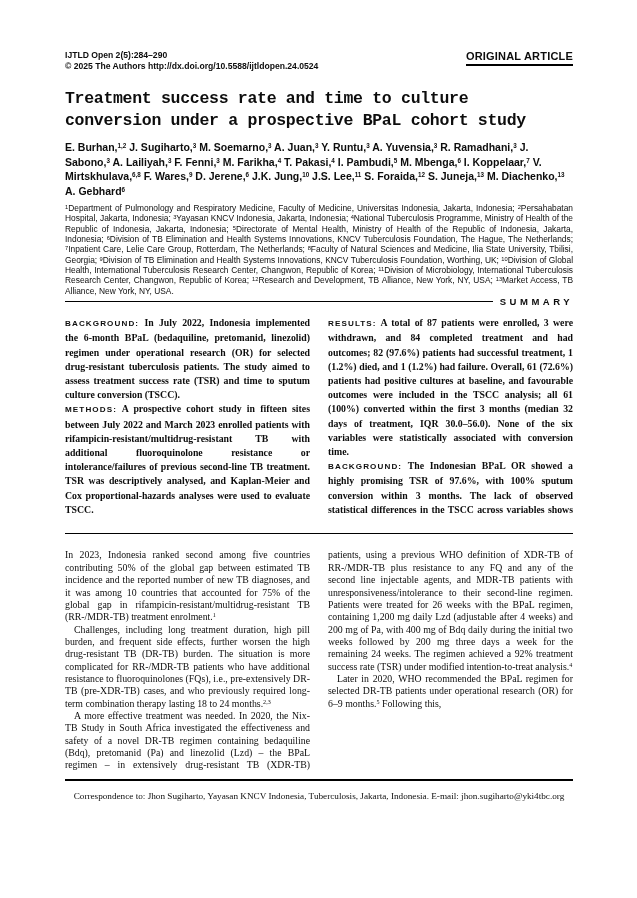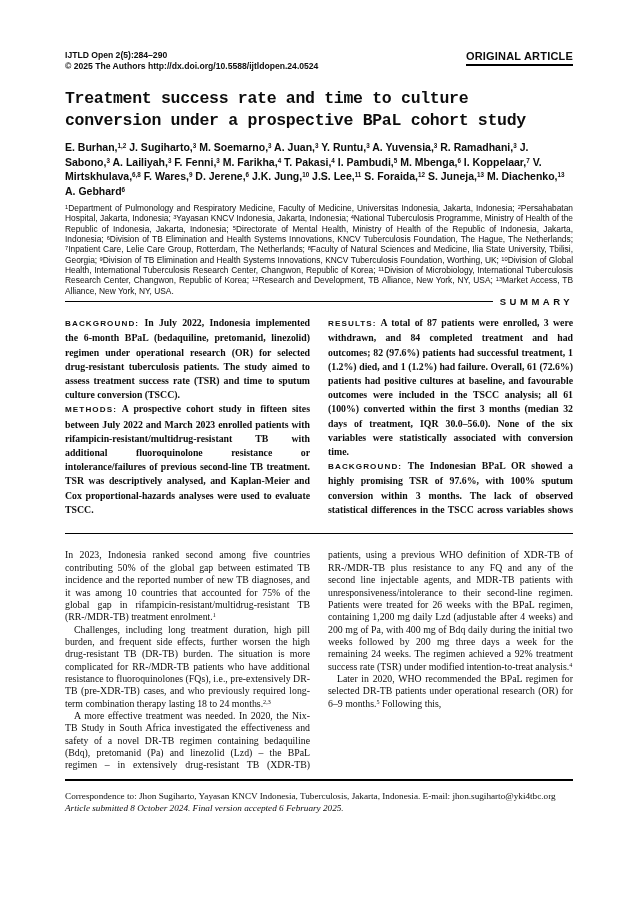--- a/index.html
+++ b/index.html
@@ -66,21 +66,21 @@
     columns:2;column-gap:18px;column-fill:auto;
     font-size:9.8px;line-height:12.35px;text-align:justify;
     hyphens:auto;-webkit-hyphens:auto;
   }
   .body-cols p{margin:0;}
   .body-cols p + p{text-indent:9px;}
 
   
   .foot-rule{height:1.2px;background:#000;margin-top:5px;}
   .footnote{margin-top:9px;font-size:9.2px;line-height:12px;}
-  .footnote p{margin:0;}
+  .footnote p{margin:0;text-align:center;}
   .submission{font-style:italic;}
 </style>
 </head>
 <body>
 
 <div class="page">
 
   <div class="hdr">
     <div class="hdr-left">
       <div>IJTLD Open 2(5):284–290</div>
@@ -114,16 +114,15 @@
     <p>In 2023, Indonesia ranked second among five countries contributing 50% of the global gap between estimated TB incidence and the reported number of new TB diagnoses, and it was among 10 countries that accounted for 75% of the global gap in rifampicin-resistant/multidrug-resistant TB (RR-/MDR-TB) treatment enrolment.<sup>1</sup></p>
     <p>Challenges, including long treatment duration, high pill burden, and frequent side effects, further worsen the high drug-resistant TB (DR-TB) burden. The situation is more complicated for RR-/MDR-TB patients who have additional resistance to fluoroquinolones (FQs), i.e., pre-extensively DR-TB (pre-XDR-TB) cases, and who previously required long-term combination therapy lasting 18 to 24 months.<sup>2,3</sup></p>
     <p>A more effective treatment was needed. In 2020, the Nix-TB Study in South Africa investigated the effectiveness and safety of a novel DR-TB regimen containing bedaquiline (Bdq), pretomanid (Pa) and linezolid (Lzd) – the BPaL regimen – in extensively drug-resistant TB (XDR-TB) patients, using a previous WHO definition of XDR-TB of RR-/MDR-TB plus resistance to any FQ and any of the second line injectable agents, and MDR-TB patients with unresponsiveness/intolerance to their second-line regimen. Patients were treated for 26 weeks with the BPaL regimen, containing 1,200 mg daily Lzd (adjustable after 4 weeks) and 200 mg of Pa, with 400 mg of Bdq daily during the initial two weeks followed by 200 mg three days a week for the remaining 24 weeks. The regimen achieved a 92% treatment success rate (TSR) under modified intention-to-treat analysis.<sup>4</sup></p>
     <p>Later in 2020, WHO recommended the BPaL regimen for selected DR-TB patients under operational research (OR) for 6–9 months.<sup>5</sup> Following this,</p>
   </div>
 
   <div class="foot-rule"></div>
 
   <div class="footnote">
     <p>Correspondence to: Jhon Sugiharto, Yayasan KNCV Indonesia, Tuberculosis, Jakarta, Indonesia. E-mail: jhon.sugiharto@yki4tbc.org</p>
-    <p class="submission">Article submitted 8 October 2024. Final version accepted 6 February 2025.</p>
   </div>
 
 </div>
 
 </body></html>

